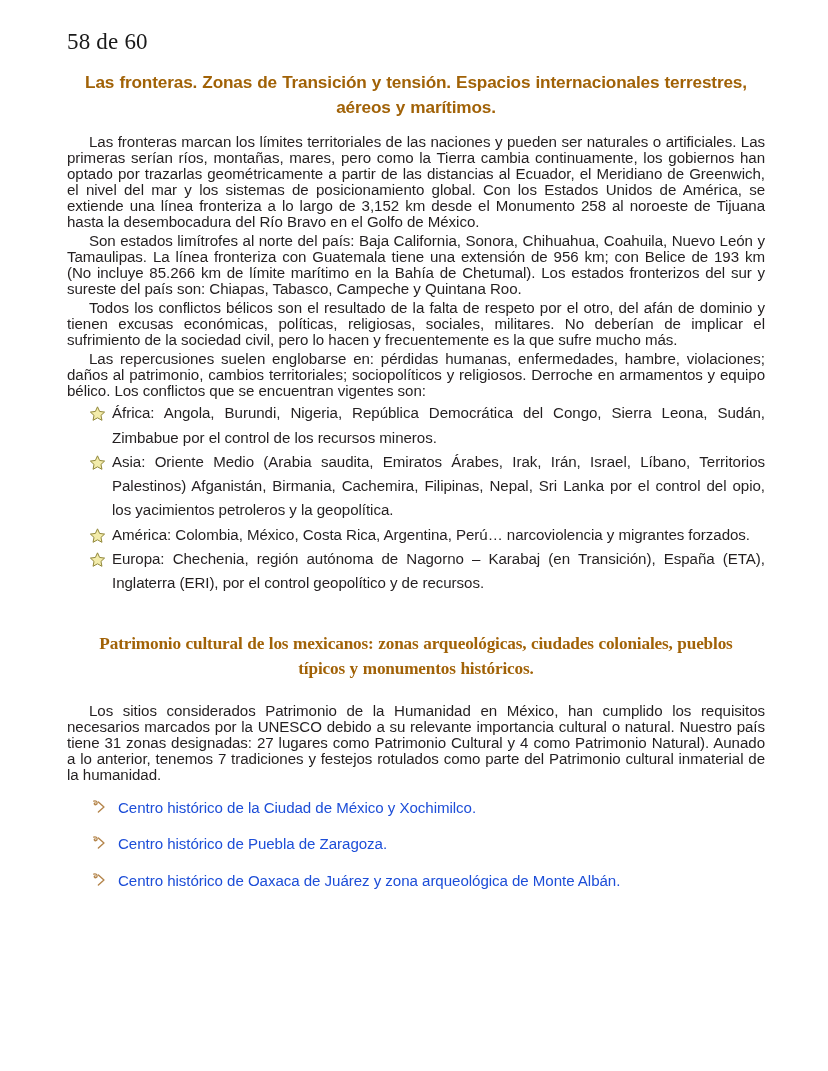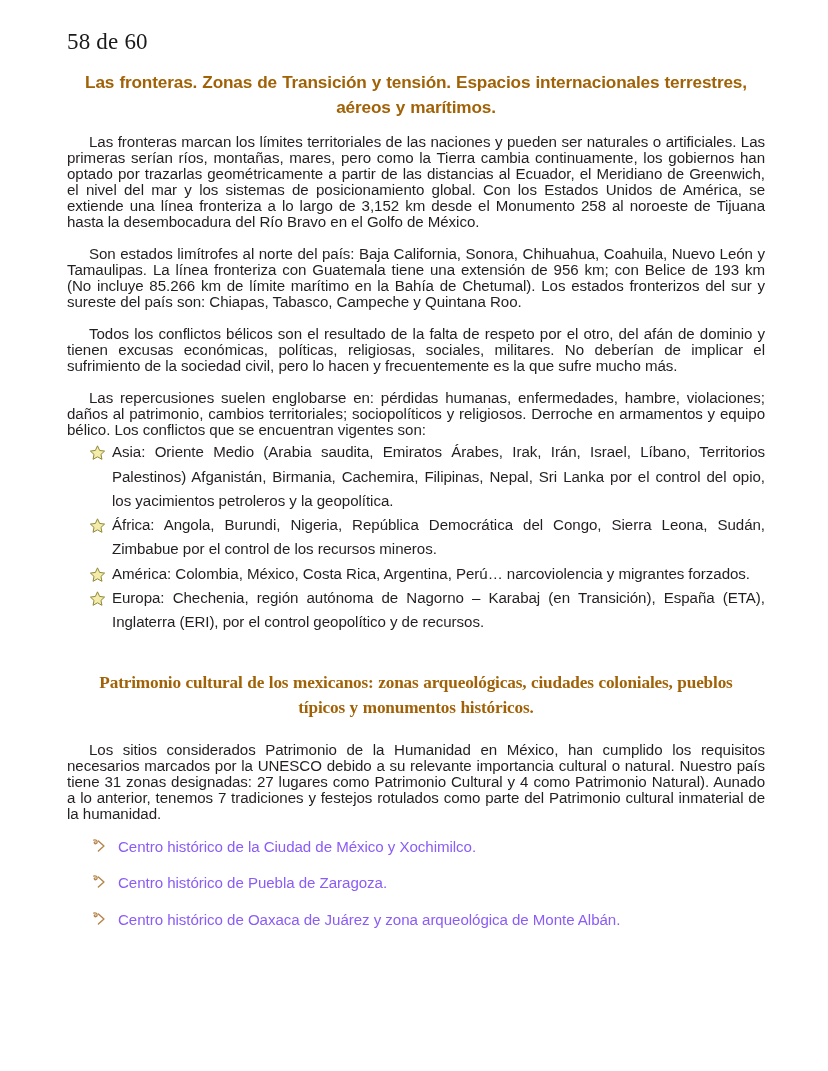--- a/index.html
+++ b/index.html
@@ -63,21 +63,21 @@
   p.body {
     margin: 0;
     font-size: 15.1px;
     line-height: 16px;
     text-align: justify;
     text-justify: inter-word;
     color: #231f20;
     letter-spacing: -0.05px;
   }
   p.body.first-para { margin-top: 12px; }
-  p.body + p.body   { margin-top: 16px; }
+  p.body + p.body   { margin-top: 3px; }
   p.body .indent    { display: inline-block; width: 22px; }
 
   
   ul.star-list, ul.arrow-list {
     list-style: none;
     margin: 0;
     padding: 0;
   }
   ul.star-list { margin-top: 2px; }
   ul.star-list > li {
@@ -98,21 +98,21 @@
     line-height: 17px;
   }
 
   
   ul.arrow-list { margin-top: 12px; }
   ul.arrow-list > li {
     position: relative;
     padding-left: 51px;
     font-size: 15.1px;
     line-height: 25px;
-    color: #8b5cf6;
+    color: #1d4ed8;
     letter-spacing: -0.05px;
     margin-bottom: 11.5px;
     text-align: left;
   }
   ul.arrow-list > li .bullet-arrow {
     position: absolute;
     left: 23px;
     top: 3px;
     width: 18px;
     height: 18px;
@@ -138,29 +138,29 @@
 
     <p class="body"><span class="indent"></span><span>Las repercusiones suelen englobarse en: pérdidas humanas, enfermedades, hambre, violaciones; daños al patrimonio, cambios territoriales; sociopolíticos y religiosos. Derroche en armamentos y equipo bélico. Los conflictos que se encuentran vigentes son:</span></p>
 
     <ul class="star-list">
       <li>
         <span class="bullet-star">
           <svg class="svg-block" viewBox="0 0 24 24" width="17" height="17" aria-hidden="true">
             <path d="M12 2.6 15 9.1 22 10 16.9 14.7 18.3 21.6 12 18.1 5.7 21.6 7.1 14.7 2 10 9 9.1Z" fill="#f3ecab" stroke="#8f8637" stroke-width="1.4" stroke-linejoin="round"></path>
           </svg>
         </span>
+        <span>África: Angola, Burundi, Nigeria, República Democrática del Congo, Sierra Leona, Sudán, Zimbabue por el control de los recursos mineros.</span>
+      </li>
+      <li>
+        <span class="bullet-star">
+          <svg class="svg-block" viewBox="0 0 24 24" width="17" height="17" aria-hidden="true">
+            <path d="M12 2.6 15 9.1 22 10 16.9 14.7 18.3 21.6 12 18.1 5.7 21.6 7.1 14.7 2 10 9 9.1Z" fill="#f3ecab" stroke="#8f8637" stroke-width="1.4" stroke-linejoin="round"></path>
+          </svg>
+        </span>
         <span>Asia: Oriente Medio (Arabia saudita, Emiratos Árabes, Irak, Irán, Israel, Líbano, Territorios Palestinos) Afganistán, Birmania, Cachemira, Filipinas, Nepal, Sri Lanka por el control del opio, los yacimientos petroleros y la geopolítica.</span>
-      </li>
-      <li>
-        <span class="bullet-star">
-          <svg class="svg-block" viewBox="0 0 24 24" width="17" height="17" aria-hidden="true">
-            <path d="M12 2.6 15 9.1 22 10 16.9 14.7 18.3 21.6 12 18.1 5.7 21.6 7.1 14.7 2 10 9 9.1Z" fill="#f3ecab" stroke="#8f8637" stroke-width="1.4" stroke-linejoin="round"></path>
-          </svg>
-        </span>
-        <span>África: Angola, Burundi, Nigeria, República Democrática del Congo, Sierra Leona, Sudán, Zimbabue por el control de los recursos mineros.</span>
       </li>
       <li>
         <span class="bullet-star">
           <svg class="svg-block" viewBox="0 0 24 24" width="17" height="17" aria-hidden="true">
             <path d="M12 2.6 15 9.1 22 10 16.9 14.7 18.3 21.6 12 18.1 5.7 21.6 7.1 14.7 2 10 9 9.1Z" fill="#f3ecab" stroke="#8f8637" stroke-width="1.4" stroke-linejoin="round"></path>
           </svg>
         </span>
         <span>América: Colombia, México, Costa Rica, Argentina, Perú… narcoviolencia y migrantes forzados.</span>
       </li>
       <li>

